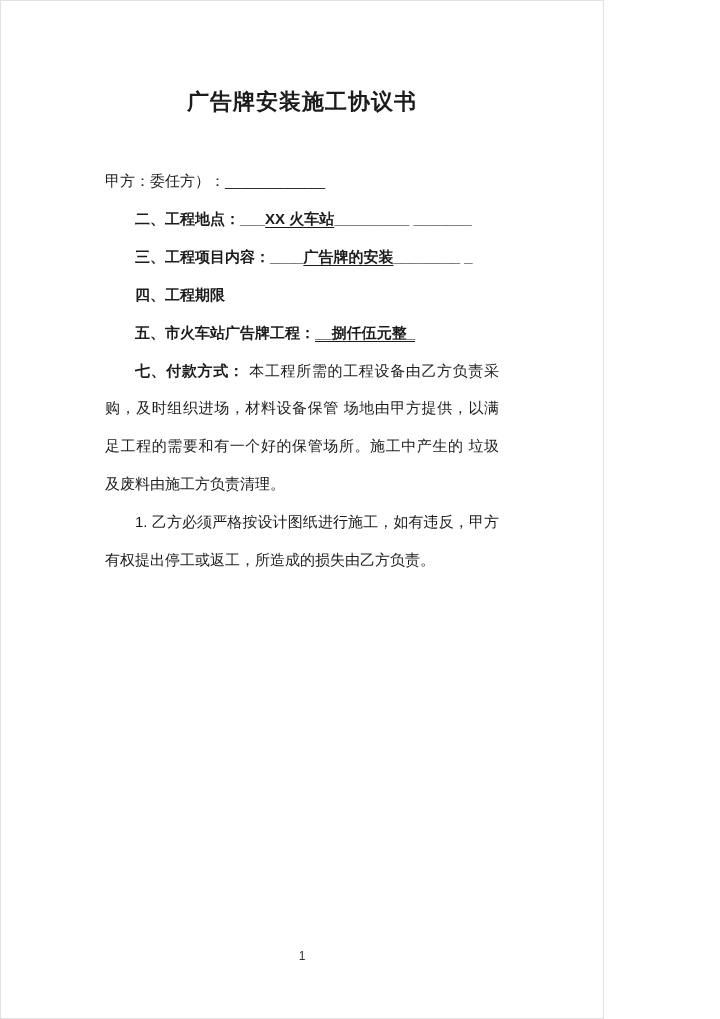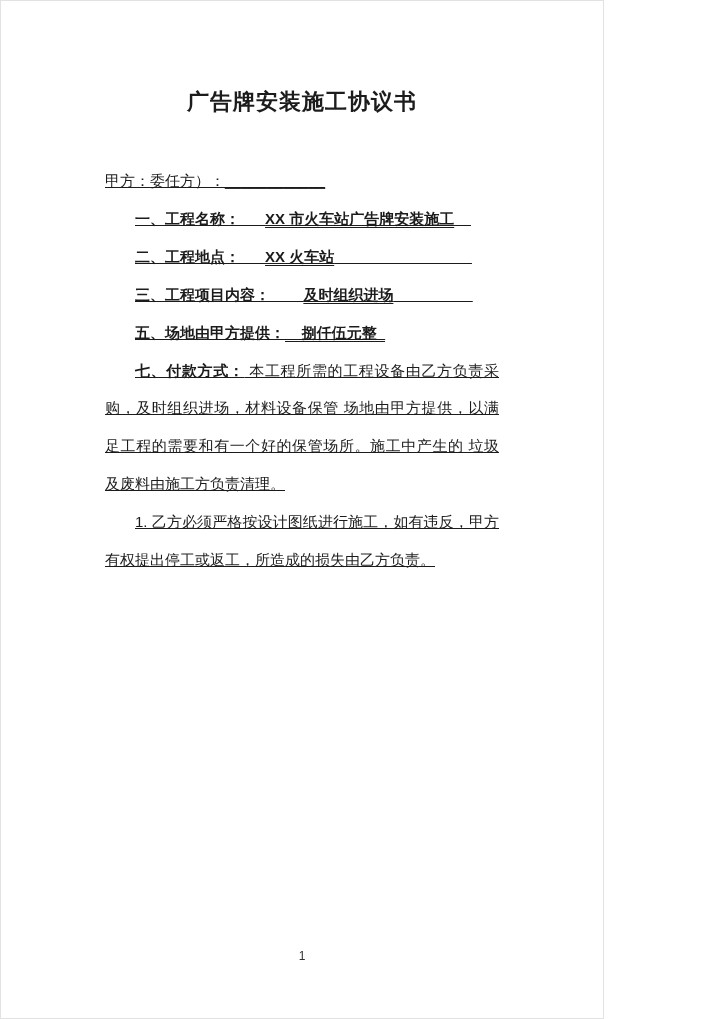--- a/index.html
+++ b/index.html
@@ -18,21 +18,20 @@
     line-height:32px;
     font-size:22px;
     font-weight:bold;
     text-align:center;
     letter-spacing:1px;
   }
   .body{
     margin:44px 105px 0 105px;
     font-size:15px;
     line-height:37.9px;
-    text-decoration:underline;
   }
   .body p{
     margin:0;
     text-align:justify;
     text-justify:inter-character;
     word-break:break-all;
   }
   .indent{text-indent:2em;}
   .b{font-weight:bold;}
   .u{text-decoration:underline;text-underline-offset:3px;}
@@ -52,29 +51,29 @@
 <div class="page">
 
   <h1 class="title">广告牌安装施工协议书</h1>
 
   <div class="body">
 
     <p><span>甲方：委任方）：</span><span>____________</span></p>
 
 
 
-    <p class="indent b"><span>一、工程名称：</span><span>___</span><span class="u">XX 市火车站广告牌安装施工</span><span>__</span></p>
 
     <p class="indent b"><span>二、工程地点：</span><span>___</span><span class="u">XX 火车站</span><span>_________ _______</span></p>
 
-    <p class="indent b"><span>三、工程项目内容：</span><span>____</span><span class="u">及时组织进场</span><span>________ _</span></p>
+    <p class="indent b"><span>三、工程项目内容：</span><span>____</span><span class="u">广告牌的安装</span><span>________ _</span></p>
+
+    <p class="indent b">四、工程期限</p>
 
 
-
-    <p class="indent b"><span>五、场地由甲方提供：</span><span class="u">__捌仟伍元整_</span></p>
+    <p class="indent b"><span>五、市火车站广告牌工程：</span><span class="u">__捌仟伍元整_</span></p>
 
 
 
     <p class="indent"><span class="b">七、付款方式：</span><span>  本工程所需的工程设备由乙方负责采购，及时组织进场，材料设备保管 场地由甲方提供，以满足工程的需要和有一个好的保管场所。施工中产生的 垃圾及废料由施工方负责清理。</span></p>
 
 
     <p class="indent">1. 乙方必须严格按设计图纸进行施工，如有违反，甲方有权提出停工或返工，所造成的损失由乙方负责。</p>
 
   </div>
 

